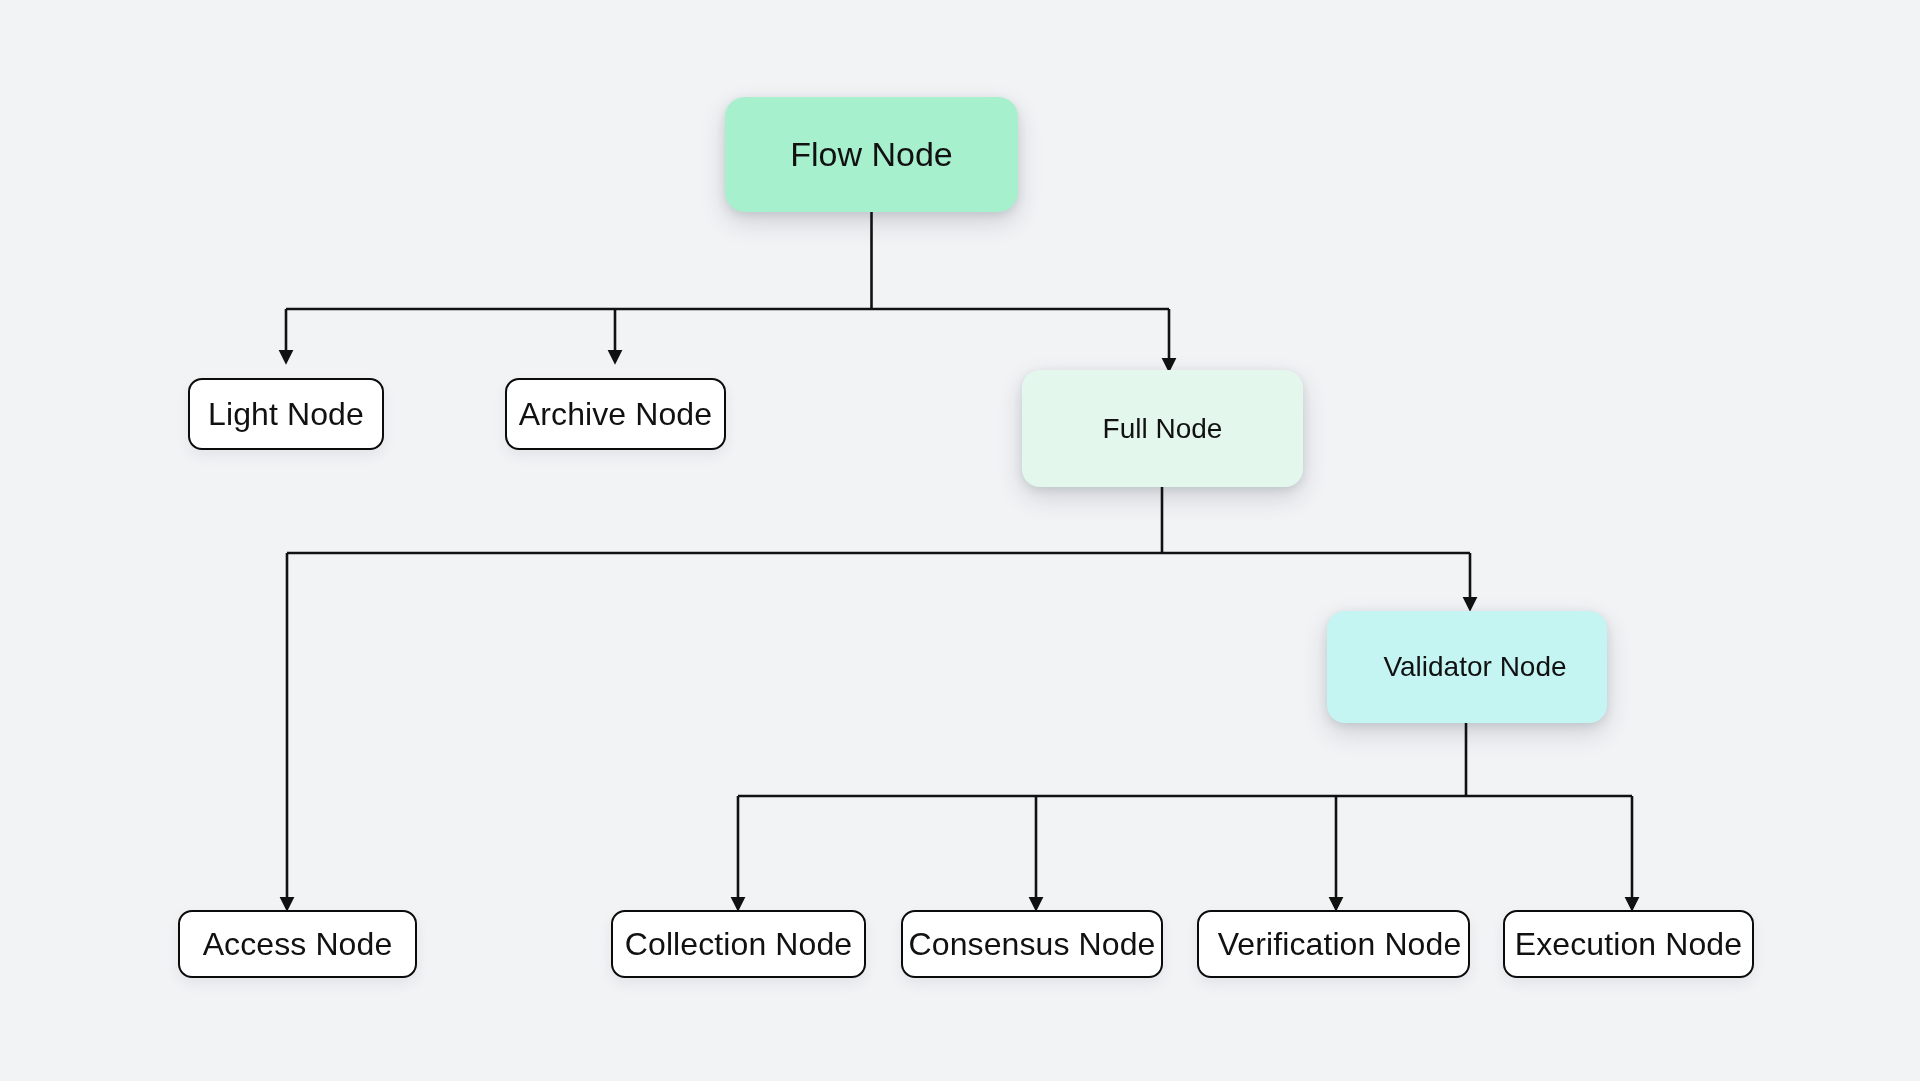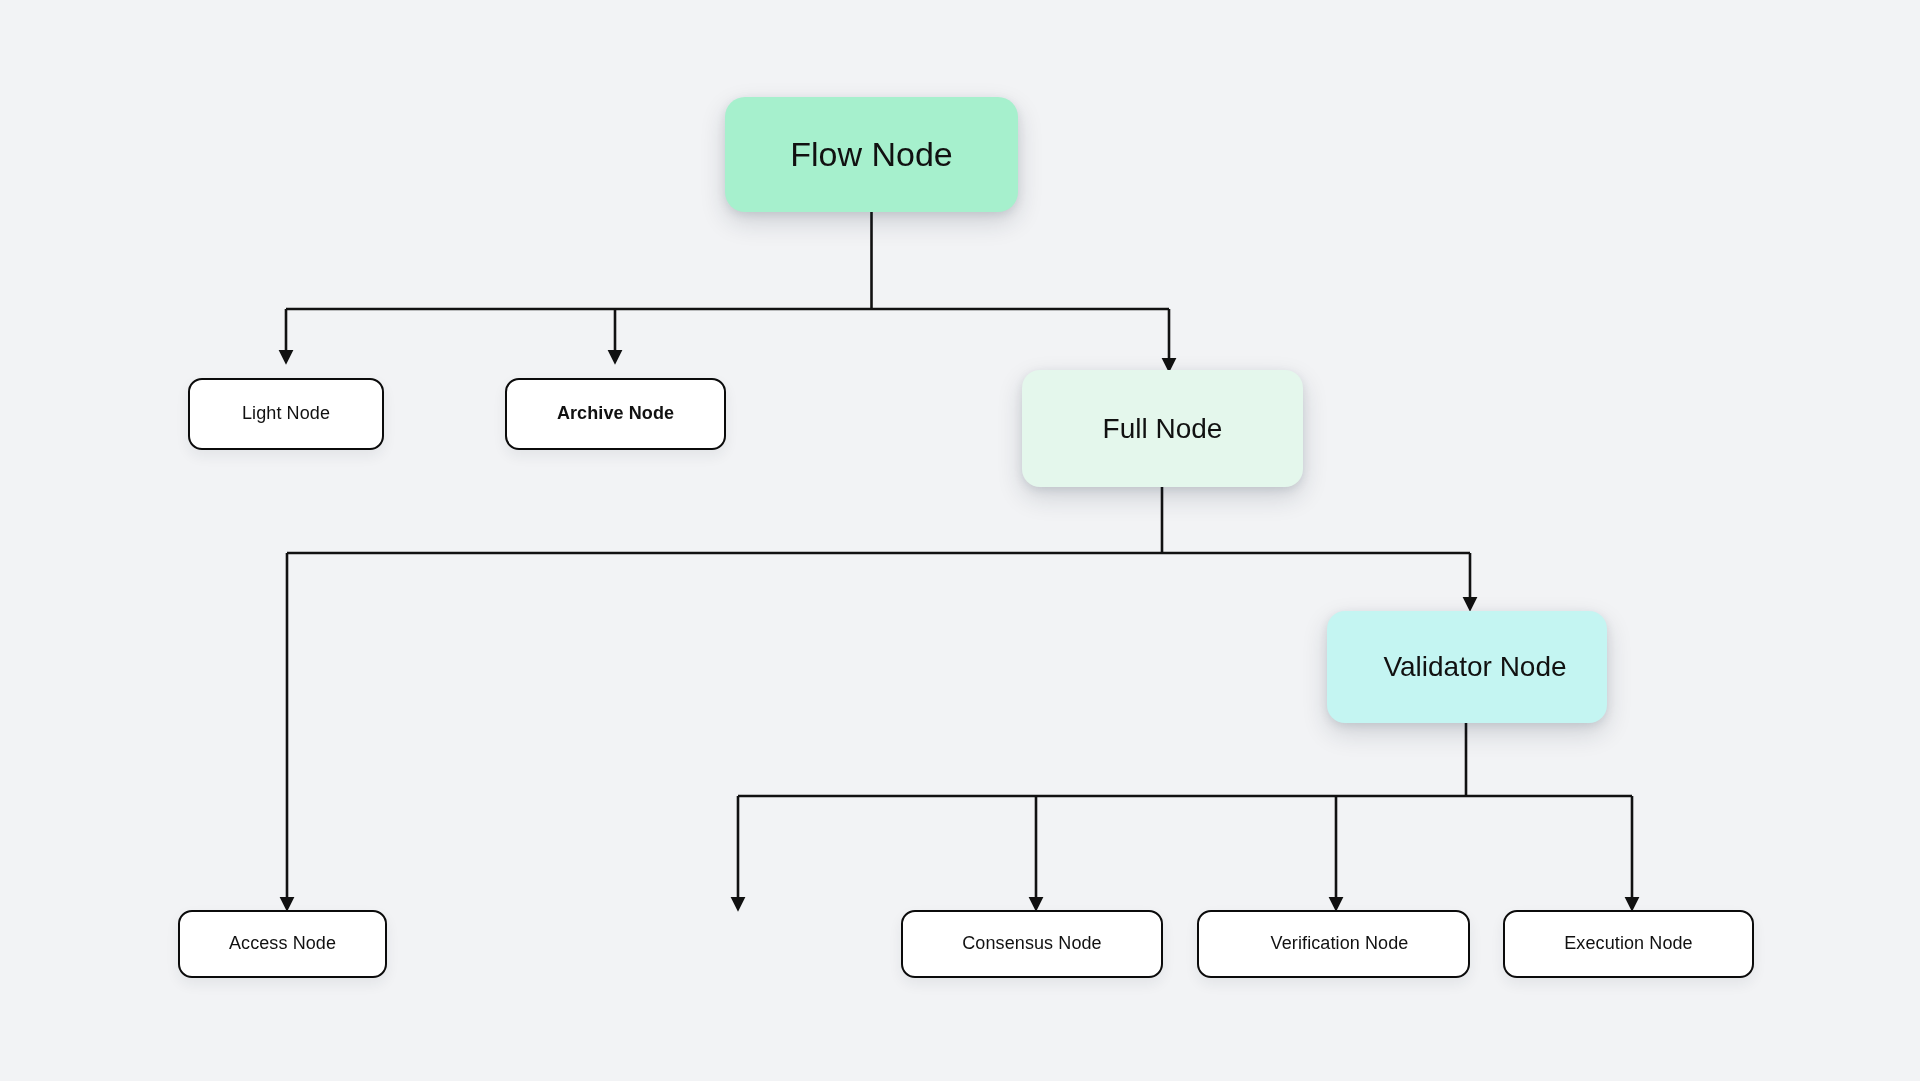--- a/index.html
+++ b/index.html
@@ -37,21 +37,21 @@
     color: #111111;
     line-height: 1.2;
     white-space: nowrap;
     z-index: 3;
   }
   
   .node.plain {
     background: #ffffff;
     border: 2.5px solid #0b0b0b;
     border-radius: 14px;
-    font-size: 18px;
+    font-size: 32px;
     letter-spacing: 0.1px;
     box-shadow: 0 6px 14px rgba(30, 40, 60, 0.07);
   }
   
   .node.filled {
     border: none;
     border-radius: 18px;
     box-shadow: 0 10px 26px rgba(24, 38, 58, 0.16),
                 0 3px 10px rgba(24, 38, 58, 0.10);
   }
@@ -101,36 +101,39 @@
   </svg>
 
   <div class="node filled root" style="left:725px; top:97px; width:293px; height:115px; background:#a6f0cd;">
     <span>Flow Node</span>
   </div>
 
   <div class="node plain" style="left:188px; top:378px; width:196px; height:72px;">
     <span>Light Node</span>
   </div>
 
-  <div class="node plain" style="left:505px; top:378px; width:221px; height:72px;font-weight:bold;">
+  <div class="node plain" style="left:505px; top:378px; width:221px; height:72px;">
     <span>Archive Node</span>
   </div>
 
   <div class="node filled mid" style="left:1022px; top:370px; width:281px; height:117px; background:#e4f7ec;">
     <span>Full Node</span>
   </div>
 
-  <div class="node plain" style="left:178px; top:910px; width:209px; height:68px;">
+  <div class="node plain" style="left:178px; top:910px; width:239px; height:68px;">
     <span>Access Node</span>
   </div>
 
   <div class="node filled mid" style="left:1327px; top:611px; width:280px; height:112px; background:#c4f5f2;padding-left:16px;">
     <span>Validator Node</span>
   </div>
 
+  <div class="node plain" style="left:611px; top:910px; width:255px; height:68px;">
+    <span>Collection Node</span>
+  </div>
 
   <div class="node plain" style="left:901px; top:910px; width:262px; height:68px;justify-content:center;">
     <span>Consensus Node</span>
   </div>
 
   <div class="node plain" style="left:1197px; top:910px; width:273px; height:68px;padding-left:12px;">
     <span>Verification Node</span>
   </div>
 
   <div class="node plain" style="left:1503px; top:910px; width:251px; height:68px;">

